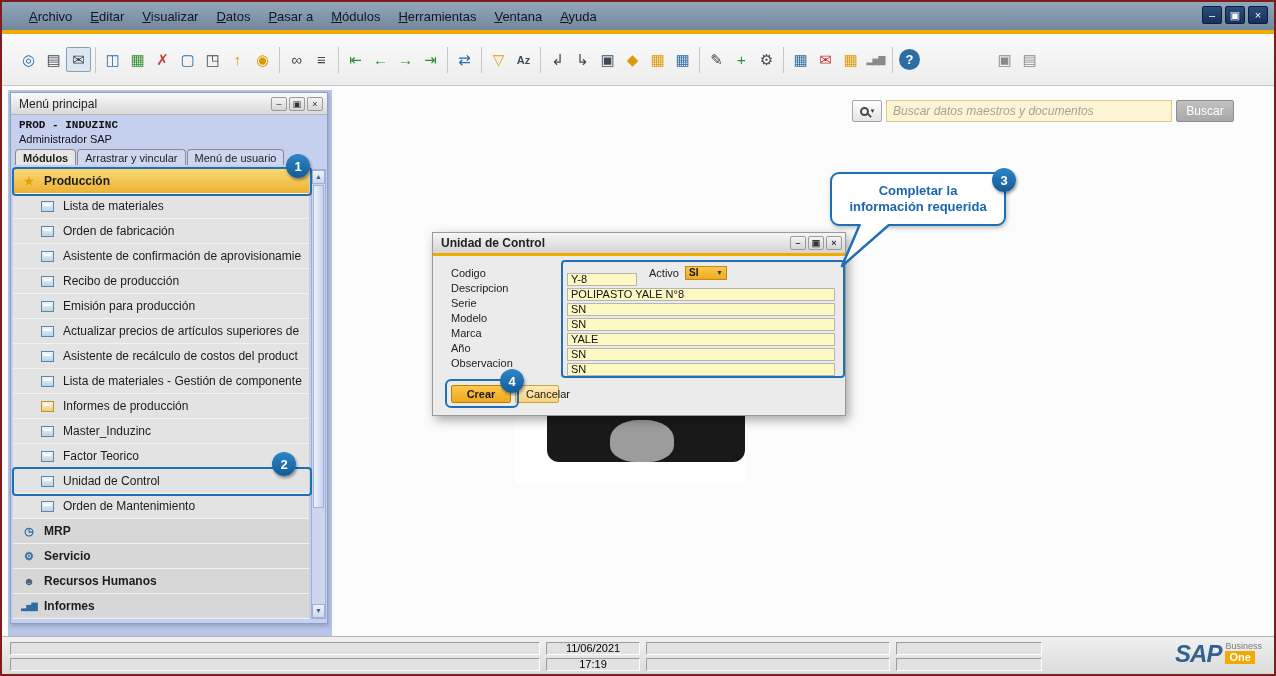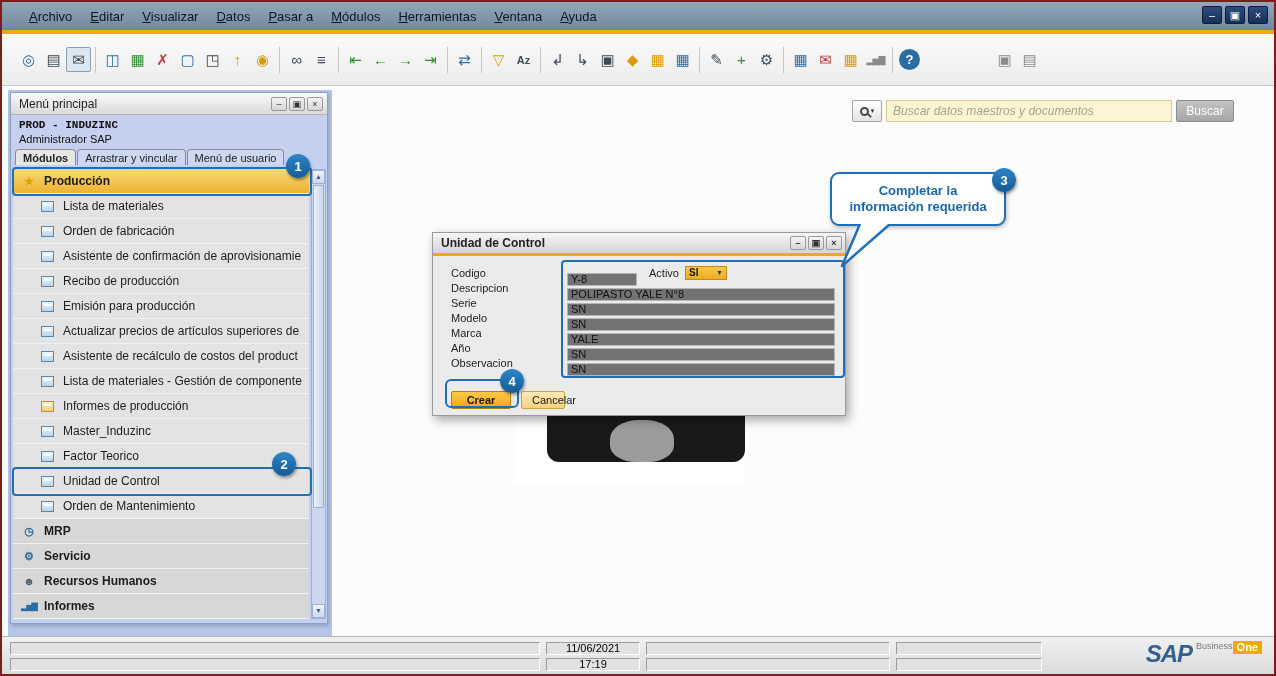--- a/index.html
+++ b/index.html
@@ -97,30 +97,30 @@
   .dialog { position:absolute; left:430px; top:146px; width:414px; height:184px;
     background:#ebebeb; border:1px solid #9a9a9a; box-shadow:3px 4px 10px rgba(0,0,0,.35); z-index:10; }
   .dlg-titlebar { position:absolute; left:0; right:0; top:0; height:20px;
     background:linear-gradient(#f6f6f6,#d4d4d4); display:flex; align-items:center; padding:0 3px 0 8px;
     font-size:12px; font-weight:bold; color:#222; }
   .dlg-title { flex:1; }
   .dlg-gold { position:absolute; left:0; right:0; top:20px; height:3px; background:#f0ab00; }
   .dlg-body { position:absolute; left:0; right:0; top:23px; bottom:0; padding:9px 0 0 18px; }
   .drow { display:flex; height:15px; align-items:center; }
   .dlabel { width:116px; font-size:11px; color:#222; flex:none; }
-  .fld { height:13px; background:#737373; border:1px solid #b5b5b5; font-size:11px; padding:0 3px; color:#111;margin-top:13px; }
+  .fld { height:13px; background:#fef9c3; border:1px solid #b5b5b5; font-size:11px; padding:0 3px; color:#111;margin-top:13px; }
   .fld.full { width:268px; }
   .fld.small { width:70px; }
   .activo-label { font-size:11px; color:#222; margin:0 6px 0 12px; }
   .dd { width:42px; height:14px; background:linear-gradient(#f9c84a,#eeab22); border:1px solid #c08a14;
     display:flex; align-items:center; justify-content:space-between; padding:0 3px; font-size:10px; font-weight:bold; color:#111; }
   .dd-arrow { font-size:7px; color:#203a5c; }
   .fields-outline { left:128px; top:27px; width:284px; height:118px; }
   .crear-outline { left:12px; top:146px; width:74px; height:29px; border-radius:6px; }
-  .dlg-buttons { position:absolute; left:18px; top:152px; display:flex; gap:10px;margin-top:6px; }
+  .dlg-buttons { position:absolute; left:18px; top:152px; display:flex; gap:4px; }
   .btn { height:18px; font-size:11px; border-radius:2px; padding:0 10px; color:#1a1a1a; }
   .btn.create { background:linear-gradient(#fbc948,#f0a81c); border:1px solid #b97f0d; font-weight:bold; width:60px; }
   .btn.cancel { background:linear-gradient(#fdeab8,#f6d27e); border:1px solid #cda43c; width:44px; }
 
   
   .bubble { position:absolute; left:828px; top:86px; width:176px; height:54px; background:#fff;
     border:2.5px solid #1f6fb5; border-radius:9px; display:flex; align-items:center; justify-content:center;
     text-align:center; font-size:13px; font-weight:bold; color:#1a66ad; line-height:1.25;
     box-shadow:1px 2px 4px rgba(0,0,0,.25); z-index:20; padding:0 14px; }
   .tail { position:absolute; left:830px; top:138px; z-index:21; }
@@ -133,21 +133,21 @@
     border-radius:45% 45% 40% 40%; }
 
   
   .statusbar { position:absolute; left:0; right:0; bottom:0; height:38px;
     background:linear-gradient(#f1f1f1,#dbdbdb); border-top:1px solid #b3b3b3; }
   .sfield { position:absolute; height:13px; background:#e2e2e2;
     border:1px solid; border-color:#9c9c9c #ffffff #ffffff #9c9c9c;
     font-size:11px; color:#000; text-align:center; line-height:11px; }
   .brand { position:absolute; right:12px; top:4px; display:flex; align-items:flex-start; gap:4px; }
   .brand-sap { font-size:24px; font-weight:bold; font-style:italic; color:#33618f; letter-spacing:-1px; line-height:26px; }
-  .brand-col { display:flex; flex-direction:row; align-items:flex-start; }
+  .brand-col { display:flex; flex-direction:column; align-items:flex-start; }
   .brand-business { font-size:9px; color:#7d7d7d; }
   .brand-one { font-size:11px; font-weight:bold; color:#fff; background:#f0ab00; padding:0 4px 1px; }
 </style>
 </head>
 <body>
 
 <div class="screen">
 
   <div class="menubar">
     <span class="menu-item">Archivo</span>

